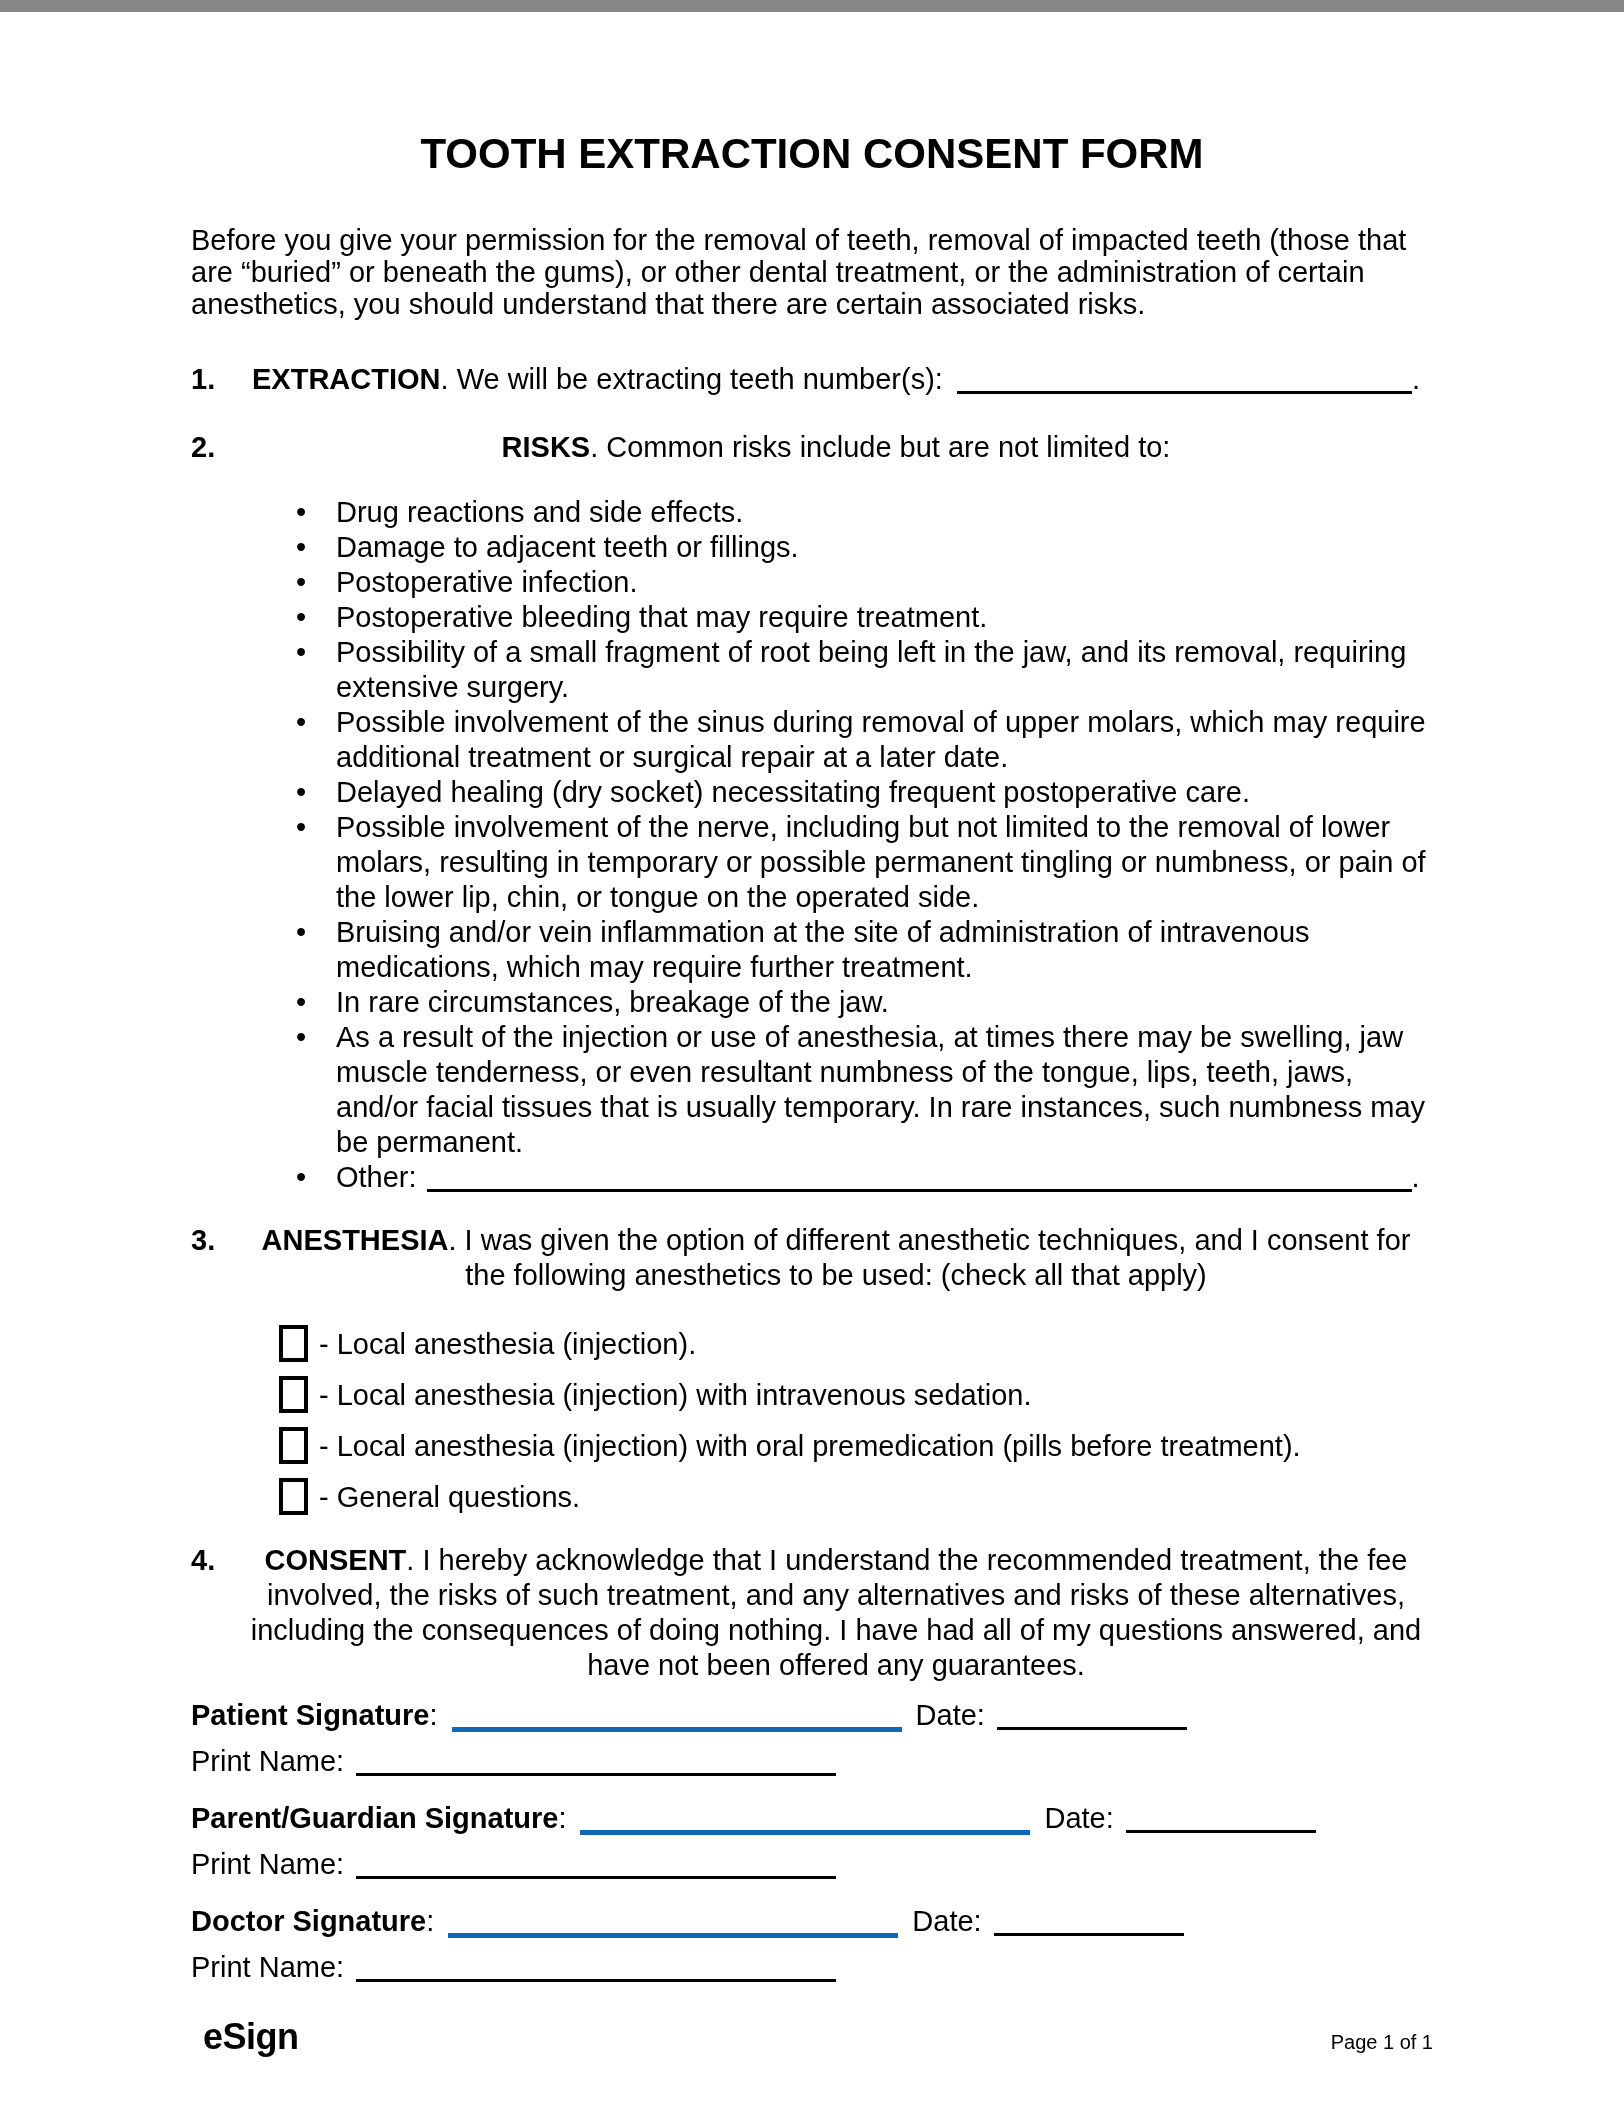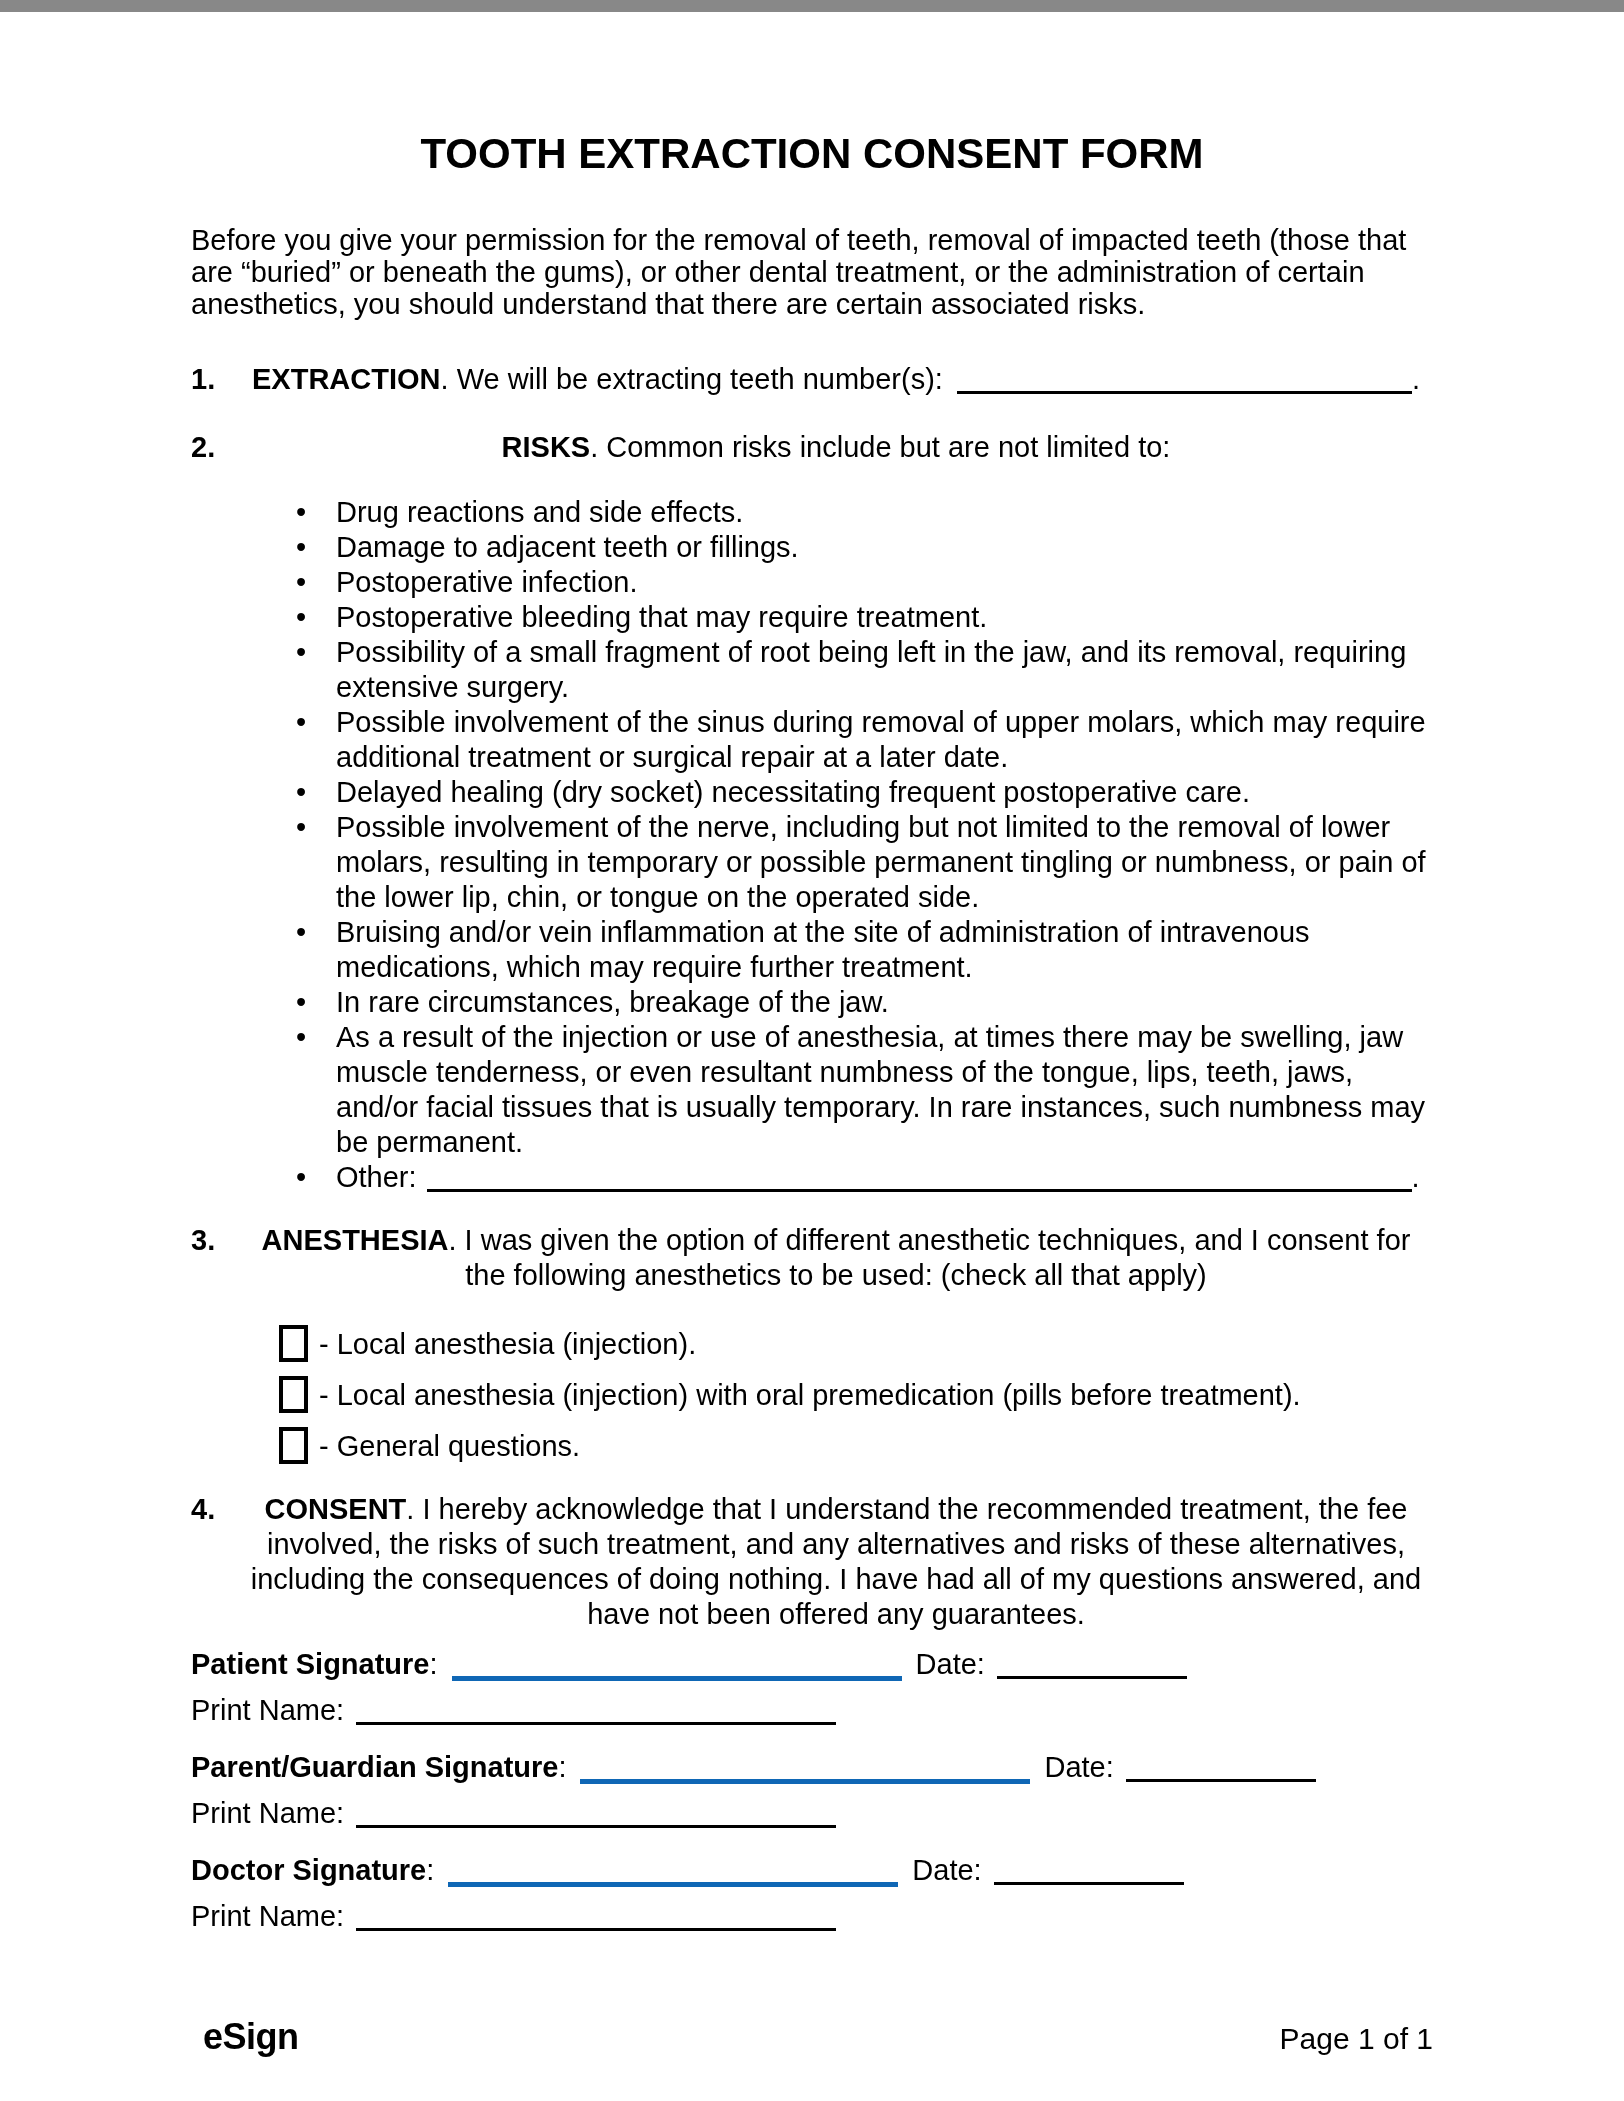--- a/index.html
+++ b/index.html
@@ -84,21 +84,21 @@
   .print-line { width:480px; margin-left:12px; }
 
   .footer {
     position:absolute;
     left:203px; right:191px; top:2004px;
     display:flex;
     justify-content:space-between;
     align-items:baseline;
   }
   .brand { font-weight:bold; font-size:36px; letter-spacing:-0.5px; }
-  .pageinfo { font-size:30px; }
+  .pageinfo { font-size:20px; }
 </style>
 </head>
 <body>
 
 <div class="page">
   <div class="content">
 
     <h1 class="title">TOOTH EXTRACTION CONSENT FORM</h1>
 
     <p class="intro">Before you give your permission for the removal of teeth, removal of impacted teeth (those that are “buried” or beneath the gums), or other dental treatment, or the administration of certain anesthetics, you should understand that there are certain associated risks.</p>
@@ -129,20 +129,23 @@
     </ul>
 
     <div class="item" id="item3">
       <span class="inum">3.</span>
       <div class="ibody"><span class="b">ANESTHESIA</span><span>. I was given the option of different anesthetic techniques, and I consent for the following anesthetics to be used: (check all that apply)</span></div>
     </div>
 
     <div class="cb-list">
       <div class="cb-row">
         <span class="checkbox"></span><span>- Local anesthesia (injection).</span>
+      </div>
+      <div class="cb-row">
+        <span class="checkbox"></span><span>- Local anesthesia (injection) with intravenous sedation.</span>
       </div>
       <div class="cb-row">
         <span class="checkbox"></span><span>- Local anesthesia (injection) with oral premedication (pills before treatment).</span>
       </div>
       <div class="cb-row">
         <span class="checkbox"></span><span>- General questions.</span>
       </div>
     </div>
 
     <div class="item" id="item4">

